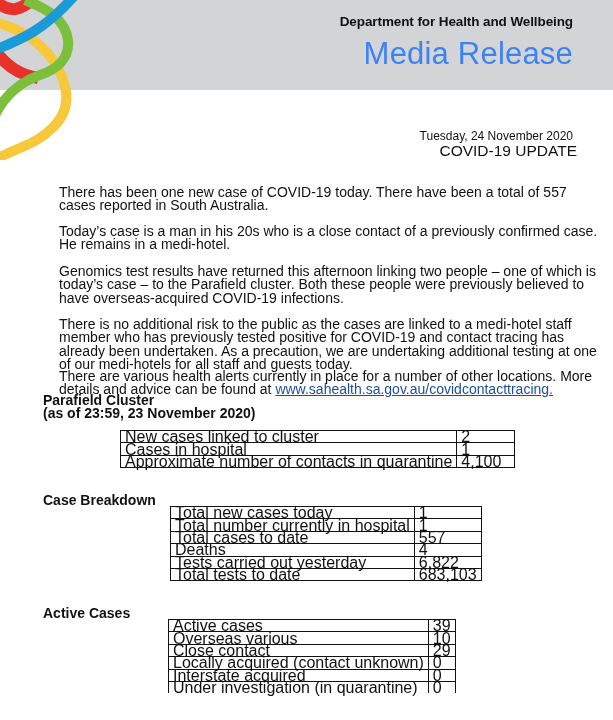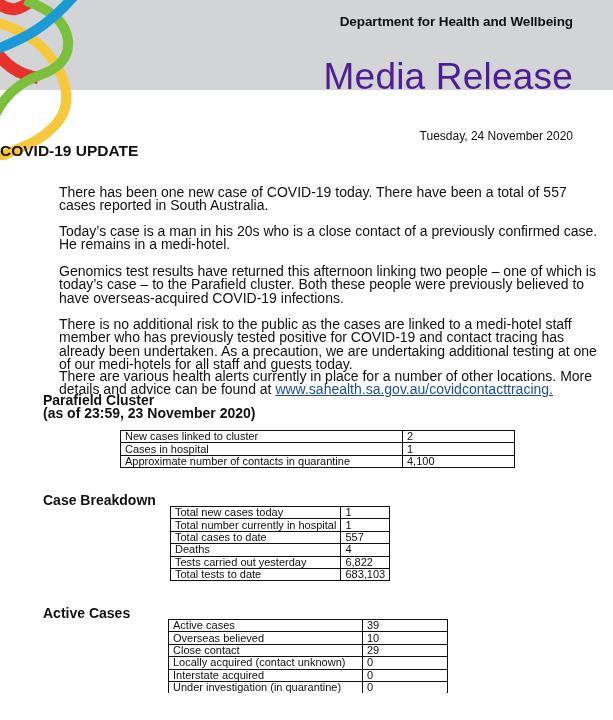--- a/index.html
+++ b/index.html
@@ -1,26 +1,26 @@
 <!DOCTYPE html>
 <html><head>
   <meta charset="utf-8">
   <style>
     html, body { margin:0; padding:0; }
     body { width:613px; height:720px; position:relative; overflow:hidden; background:#ffffff; font-family:"Liberation Sans", sans-serif; color:#111; }
     .banner { position:absolute; left:0; top:0; width:613px; height:90px; background:#d3d4d6; }
     .ribbons { position:absolute; left:0; top:0; width:80px; height:160px; }
     .dept { position:absolute; right:40px; top:14px; font-size:13.5px; font-weight:bold; color:#111; letter-spacing:-0.1px; }
-    .media { position:absolute; right:40px; top:56px; font-size:37px; font-weight:normal; color:#4c1d95; letter-spacing:0.2px; }
+    .media { position:absolute; right:40px; top:36px; font-size:31px; font-weight:normal; color:#3b82f6; letter-spacing:0.2px; }
     .date { position:absolute; right:40px; top:129px; font-size:12px; color:#111;margin-left:41px; }
-    .title { position:absolute; left:0; width:577px; top:142px; text-align:left; font-size:15.5px; font-weight:bold; }
+    .title { position:absolute; left:0; width:577px; top:142px; text-align:right; font-size:15.5px; font-weight:normal; }
     .para { position:absolute; left:43px; width:540px; font-size:14px; line-height:13.3px; color:#111; margin:16px; }
     .para a { color:#1a4f9c; }
     .h { position:absolute; left:43px; font-size:14px; font-weight:bold; line-height:12.5px; }
-    table.t { position:absolute; border-collapse:collapse; font-size:11px; }
+    table.t { position:absolute; border-collapse:collapse; font-size:16px; }
     table.t td { border:1px solid #111; padding:0 4px; height:11.4px; line-height:11px; white-space:nowrap; }
     #t3 tr:last-child td { border-bottom:none; }
   </style>
 </head>
 <body>
 
 <div class="banner"></div>
 
 <svg class="ribbons" viewBox="0 0 80 160">
   <path d="M-5,0 C10,15 20,10 35,-2 M-5,50 C5,65 20,75 38,78" stroke="#e8312a" stroke-width="12" fill="none"></path>
@@ -108,21 +108,21 @@
   <colgroup>
       <col style="width:194px">
       <col>
     </colgroup>
   <tbody id="t3b">
       <tr>
         <td>Active cases</td>
         <td>39</td>
       </tr>
       <tr>
-        <td>Overseas believed</td>
+        <td>Overseas various</td>
         <td>10</td>
       </tr>
       <tr>
         <td>Close contact</td>
         <td>29</td>
       </tr>
       <tr>
         <td>Locally acquired (contact unknown)</td>
         <td>0</td>
       </tr>

